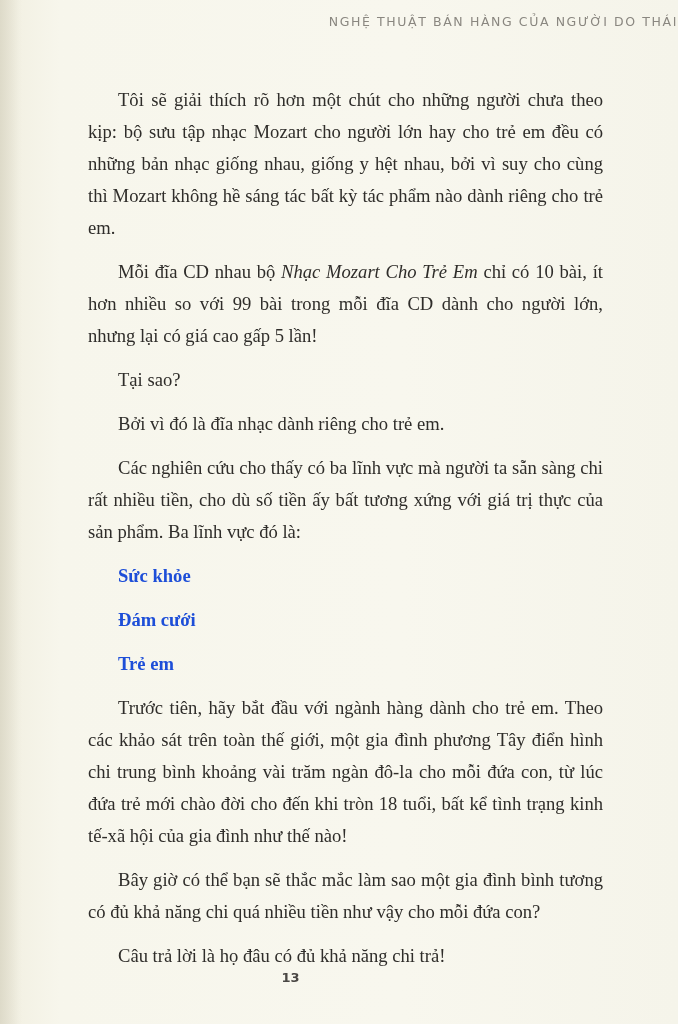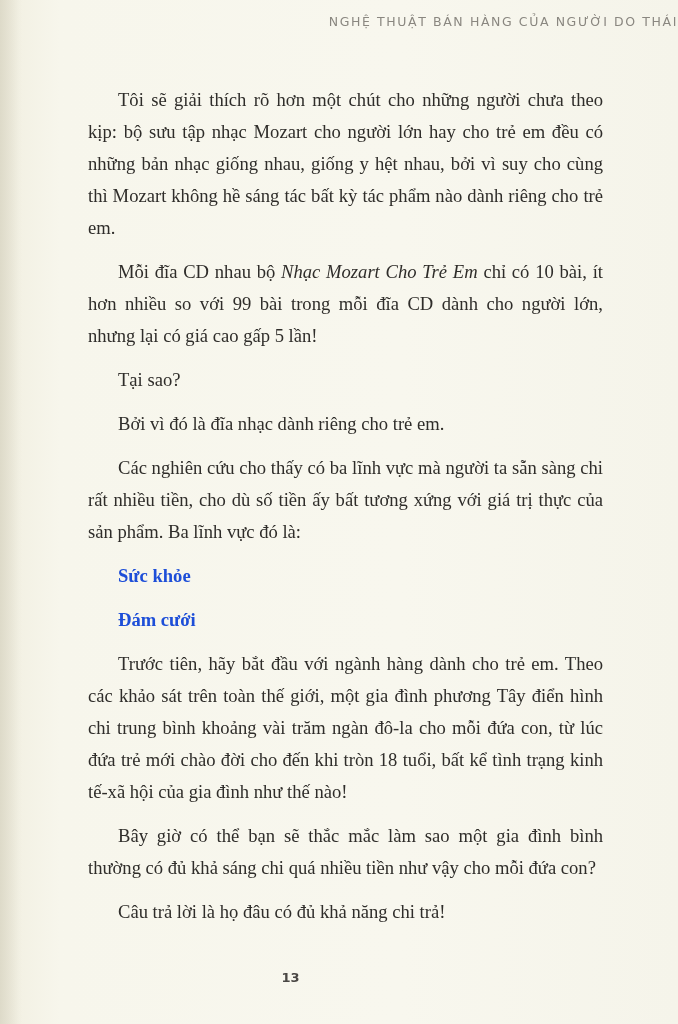--- a/index.html
+++ b/index.html
@@ -41,18 +41,19 @@
 <div class="running-head">NGHỆ THUẬT BÁN HÀNG CỦA NGƯỜI DO THÁI</div>
 
 <div class="text-block">
   <p class="para">Tôi sẽ giải thích rõ hơn một chút cho những người chưa theo kịp: bộ sưu tập nhạc Mozart cho người lớn hay cho trẻ em đều có những bản nhạc giống nhau, giống y hệt nhau, bởi vì suy cho cùng thì Mozart không hề sáng tác bất kỳ tác phẩm nào dành riêng cho trẻ em.</p>
   <p class="para"><span>Mỗi đĩa CD nhau bộ </span><em>Nhạc Mozart Cho Trẻ Em</em><span> chỉ có 10 bài, ít hơn nhiều so với 99 bài trong mỗi đĩa CD dành cho người lớn, nhưng lại có giá cao gấp 5 lần!</span></p>
   <p class="para">Tại sao?</p>
   <p class="para">Bởi vì đó là đĩa nhạc dành riêng cho trẻ em.</p>
   <p class="para">Các nghiên cứu cho thấy có ba lĩnh vực mà người ta sẵn sàng chi rất nhiều tiền, cho dù số tiền ấy bất tương xứng với giá trị thực của sản phẩm. Ba lĩnh vực đó là:</p>
   <p class="item">Sức khỏe</p>
   <p class="item">Đám cưới</p>
+  <p class="item">Trẻ em</p>
   <p class="para">Trước tiên, hãy bắt đầu với ngành hàng dành cho trẻ em. Theo các khảo sát trên toàn thế giới, một gia đình phương Tây điển hình chi trung bình khoảng vài trăm ngàn đô-la cho mỗi đứa con, từ lúc đứa trẻ mới chào đời cho đến khi tròn 18 tuổi, bất kể tình trạng kinh tế-xã hội của gia đình như thế nào!</p>
-  <p class="para">Bây giờ có thể bạn sẽ thắc mắc làm sao một gia đình bình thường có đủ khả sáng chi quá nhiều tiền như vậy cho mỗi đứa con?</p>
+  <p class="para">Bây giờ có thể bạn sẽ thắc mắc làm sao một gia đình bình tương có đủ khả năng chi quá nhiều tiền như vậy cho mỗi đứa con?</p>
   <p class="para">Câu trả lời là họ đâu có đủ khả năng chi trả!</p>
 </div>
 
 <div class="page-number">13</div>
 
 </body></html>

